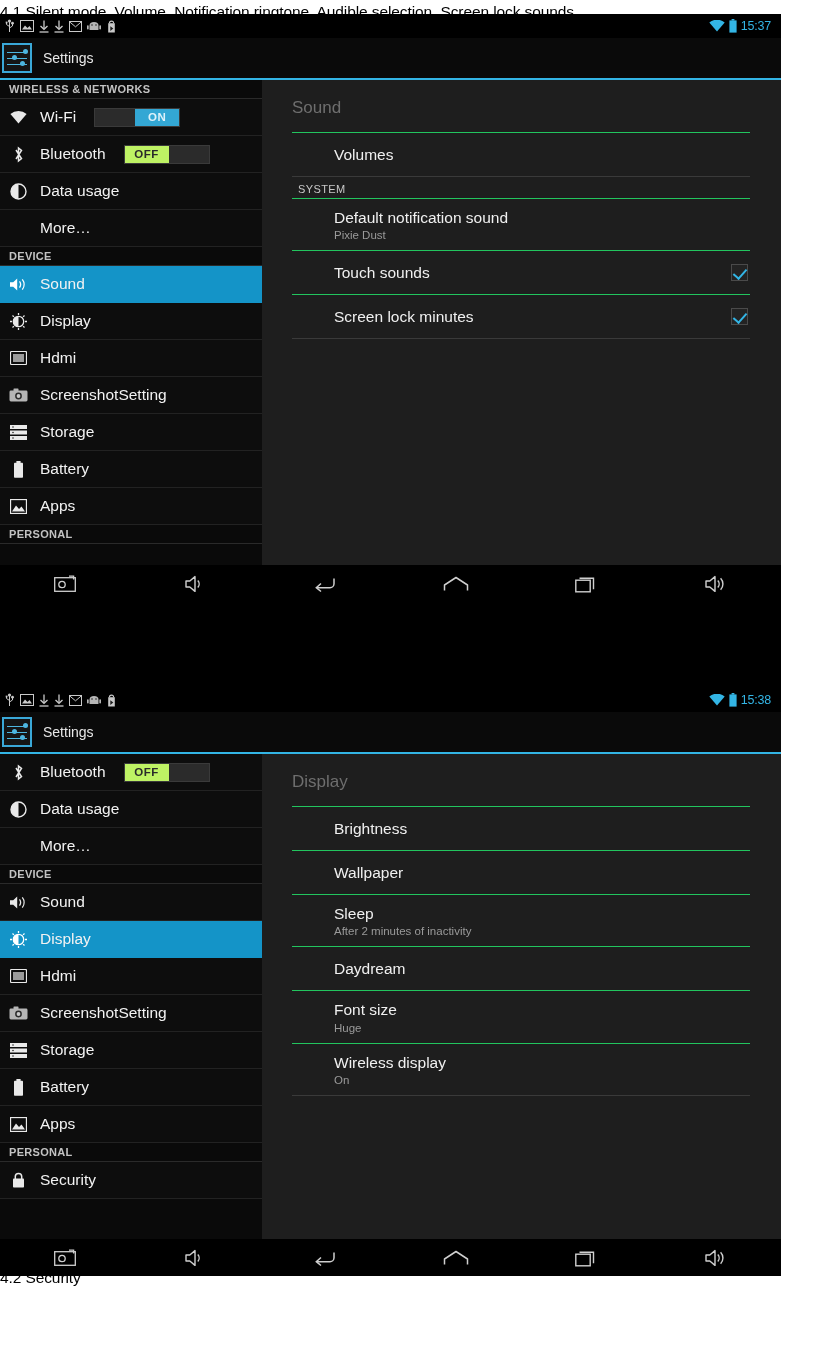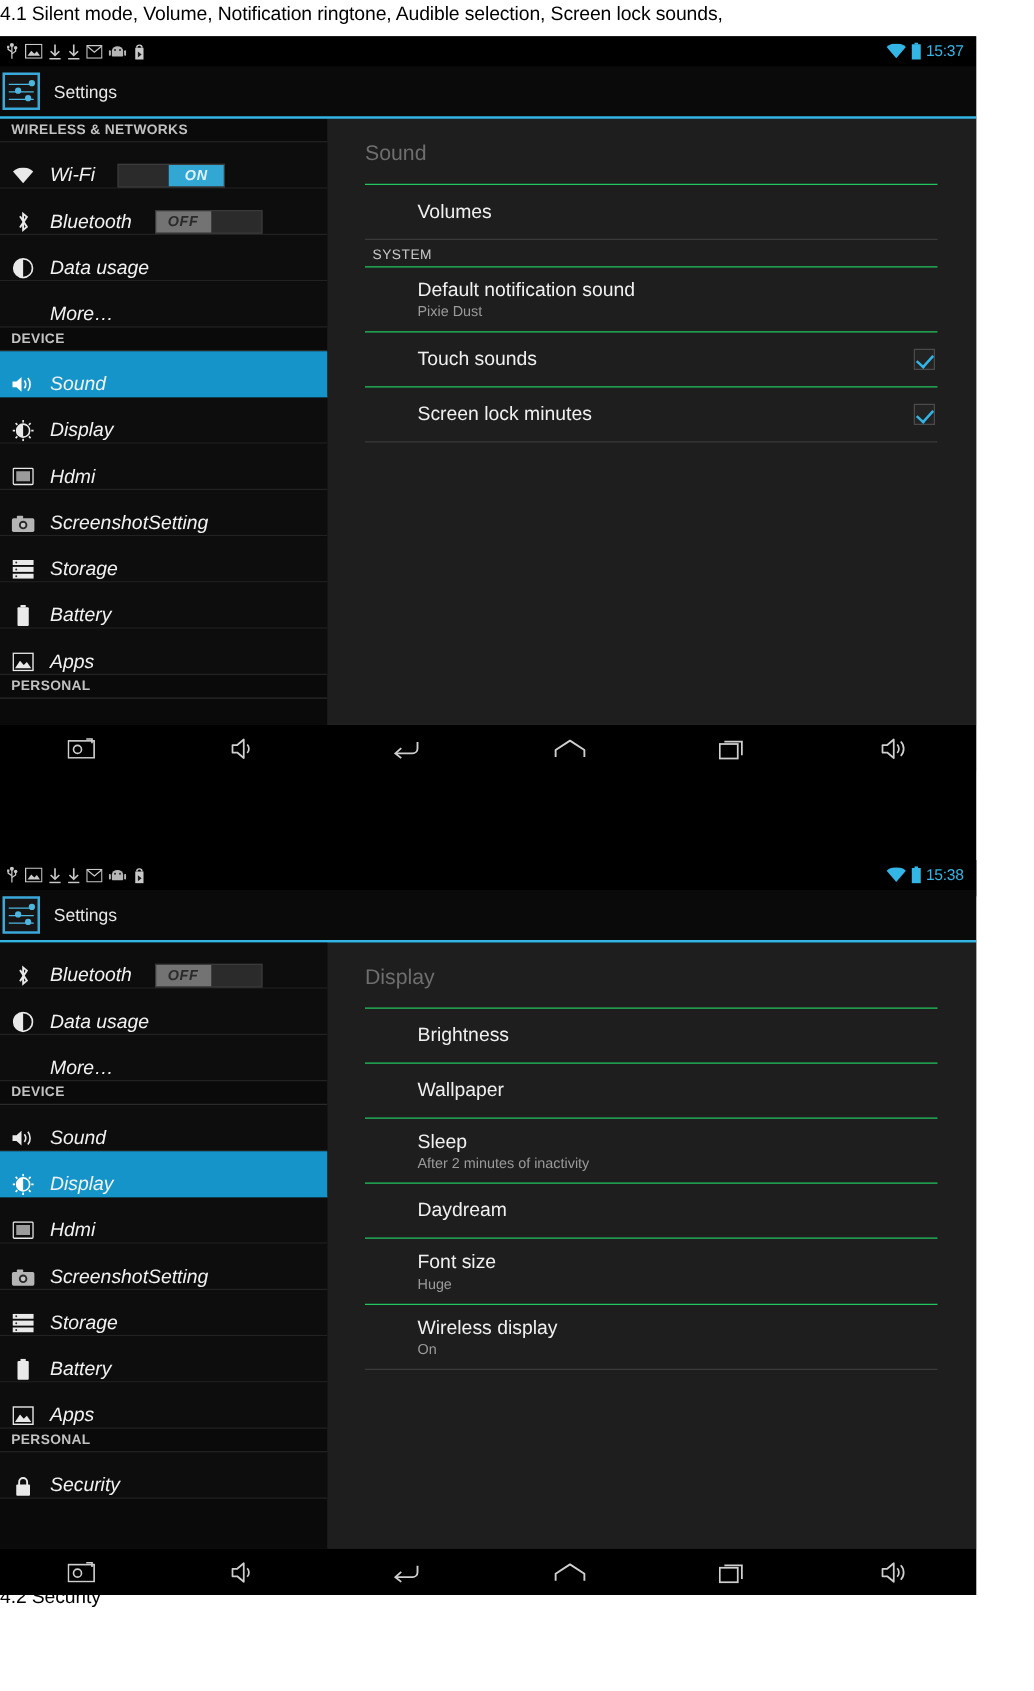--- a/index.html
+++ b/index.html
@@ -24,21 +24,21 @@
   #caption-bottom { left: 0px; top: 1269px; }
 
   
   .shot {
     position: absolute;
     left: 0px;
     width: 781px;
     background: #000;
     overflow: hidden;
   }
-  #shot-1 { top: 29px; height: 688px; }
+  #shot-1 { top: 14px; height: 688px; }
   #shot-2 { top: 688px; height: 588px; }
 
   
   .statusbar {
     position: relative;
     height: 24px;
     background: #000;
     display: flex;
     align-items: center;
     padding: 0 6px 0 4px;
@@ -113,25 +113,24 @@
     font-weight: bold;
     letter-spacing: 0.3px;
     padding: 3px 0 3px 9px;
     border-bottom: 1px solid #2a2a2a;
     font-family: "Liberation Sans", sans-serif;
   }
   .s-item {
     position: relative;
     height: 37px;
     display: flex;
-    align-items: flex-end;
+    align-items: center;
     padding-left: 9px;
     border-bottom: 1px solid #222;
     background: #0d0d0d;
-    font-style: italic;
   }
   .s-item.selected { background: #1494c8; border-bottom-color: #1494c8; }
   .s-ico {
     width: 19px; height: 19px;
     flex: none;
     display: flex; align-items: center; justify-content: center;
   }
   .s-label {
     color: #f2f2f2;
     font-size: 15.5px;
@@ -151,21 +150,21 @@
     flex: none;
   }
   .toggle .thumb {
     position: absolute; top: 0; height: 17px; width: 44px;
     display: flex; align-items: center; justify-content: center;
     font-size: 11.5px; font-weight: bold;
     font-family: "Liberation Sans", sans-serif;
     letter-spacing: 0.5px;
   }
   .toggle.on .thumb { right: 0; background: #33a7d4; color: #dff2fa; }
-  .toggle.off .thumb { left: 0; background: #737373; color: #2a2a2a; }
+  .toggle.off .thumb { left: 0; background: #bef264; color: #2a2a2a; }
 
   
   .content {
     flex: 1;
     background: #1e1e1e;
     padding-left: 30px;
     padding-right: 31px;
     overflow: hidden;
   }
   .pane-title {

